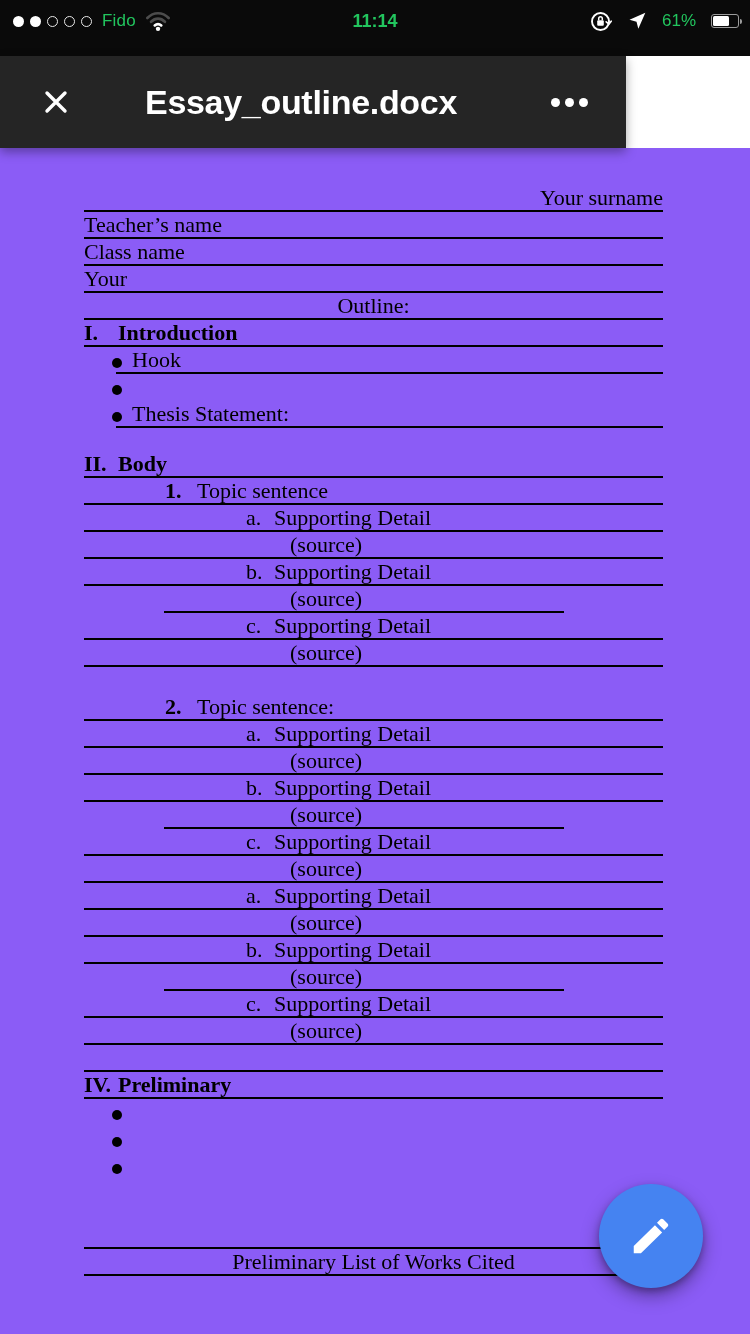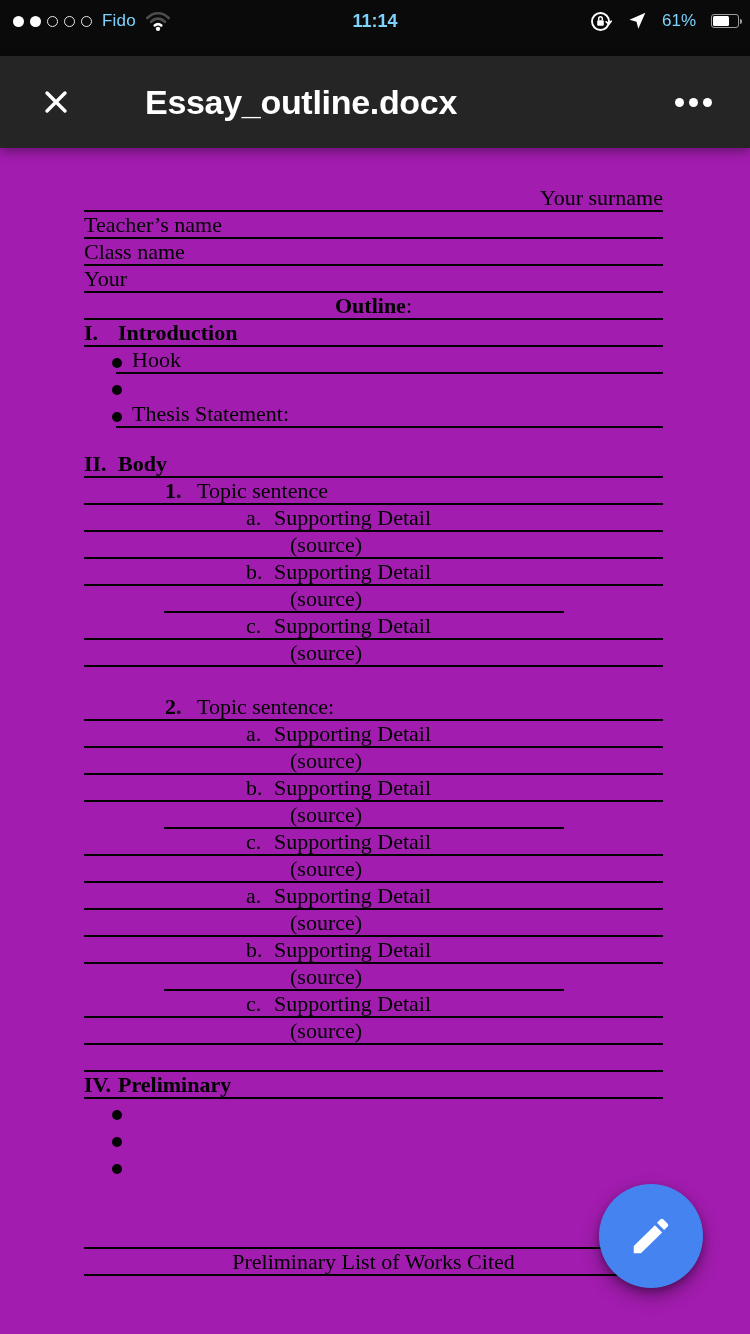--- a/index.html
+++ b/index.html
@@ -1,66 +1,66 @@
 <!DOCTYPE html>
 <html><head>
 <meta charset="utf-8">
 <style>
   html,body{margin:0;padding:0;background:#444;}
   .screen{position:relative;width:750px;height:1334px;margin:0 auto;background:#fff;
           overflow:hidden;font-family:"Liberation Sans",sans-serif;}
 
   
-  .status-bar{position:absolute;top:0;left:0;width:750px;height:56px;background:#0a0a0a;color:#7dd3fc;}
+  .status-bar{position:absolute;top:0;left:0;width:750px;height:56px;background:#0a0a0a;color:#22c55e;}
   .sb-left{position:absolute;left:13px;top:0;height:42px;display:flex;align-items:center;gap:8px;}
   .signal-dots{display:flex;align-items:center;gap:6px;margin-right:2px;}
   .sig-dot{width:11px;height:11px;border-radius:50%;}
   .sig-dot.filled{background:#fff;}
   .sig-dot.empty{border:1.5px solid #e8e8e8;box-sizing:border-box;background:transparent;}
   .carrier{font-size:17px;letter-spacing:.2px;}
   .sb-time{position:absolute;left:0;right:0;top:0;height:42px;display:flex;align-items:center;justify-content:center;
            font-size:18px;font-weight:600;}
   .sb-right{position:absolute;right:11px;top:0;height:42px;display:flex;align-items:center;gap:15px;}
   .battery-pct{font-size:17px;}
   .battery{position:relative;width:26px;height:12px;border:1px solid #9c9c9c;border-radius:3px;}
   .battery-fill{position:absolute;left:1px;top:1px;bottom:1px;width:61%;background:#fff;border-radius:1.5px;}
   .battery-nub{position:absolute;right:-4px;top:3.5px;width:2.5px;height:5px;background:#9c9c9c;border-radius:0 2px 2px 0;}
 
   
-  .app-header{position:absolute;top:56px;left:0;width:750px;height:92px;background:#252525;
+  .app-header{position:absolute;top:56px;left:0;width:626px;height:92px;background:#252525;
               box-shadow:0 4px 10px rgba(0,0,0,.35);z-index:5;}
   .close-btn{position:absolute;left:38px;top:28px;width:36px;height:36px;display:flex;align-items:center;justify-content:center;
              background:none;border:none;padding:0;cursor:pointer;}
   .doc-title{position:absolute;left:145px;top:0;height:92px;display:flex;align-items:center;
              color:#fff;font-size:34px;font-weight:700;letter-spacing:-.3px;white-space:nowrap;}
   .more-btn{position:absolute;right:38px;top:28px;height:36px;display:flex;align-items:center;gap:5px;
             background:none;border:none;padding:0;cursor:pointer;}
   .more-dot{width:9px;height:9px;border-radius:50%;background:#fff;}
 
   
-  .page{position:absolute;top:148px;left:0;right:0;bottom:0;background:#a21caf;}
+  .page{position:absolute;top:148px;left:0;right:0;bottom:0;background:#8b5cf6;}
   .doc-rows{margin-left:84px;width:579px;padding-top:37px;
             font-family:"Liberation Serif","DejaVu Serif",serif;color:#000;}
   .row{position:relative;height:27px;}
   .row.t-spacer-sm{height:23px;}
   .row.t-spacer-lg{height:42px;}
   .row-text{position:absolute;top:0;line-height:26px;font-size:22px;white-space:nowrap;}
   .t-right  .row-text{left:0;right:0;text-align:right;}
   .t-center .row-text{left:0;right:0;text-align:center;}
   .t-field  .row-text{left:0;}
   .t-heading .row-text{left:0;font-weight:700;}
   .t-bullet .row-text{left:48px;}
   .t-num    .row-text{left:81px;font-family:Liberation Serif, serif;}
   .t-alpha  .row-text{left:162px;}
   .t-source .row-text{left:206px;}
   .prefix{display:inline-block;}
   .t-heading .prefix{min-width:34px;font-weight:700;}
   .t-num    .prefix{min-width:32px;font-weight:700;}
   .t-alpha  .prefix{min-width:28px;}
-  .run-b{font-weight:700;}
+  .run-b{font-weight:400;}
   .bullet-dot{position:absolute;left:28px;top:11px;width:10px;height:10px;border-radius:50%;background:#000;}
   .row-line{position:absolute;bottom:0;height:2px;background:#000;}
   .line-full{left:0;right:0;}
   .line-bullet{left:32px;right:0;}
   .line-mid{left:80px;width:400px;}
 
   
   .fab{position:absolute;left:599px;top:1184px;width:104px;height:104px;border-radius:50%;border:none;
        display:flex;align-items:center;justify-content:center;cursor:pointer;
        box-shadow:0 8px 18px rgba(0,0,0,.35),0 3px 6px rgba(0,0,0,.25);z-index:6;}

